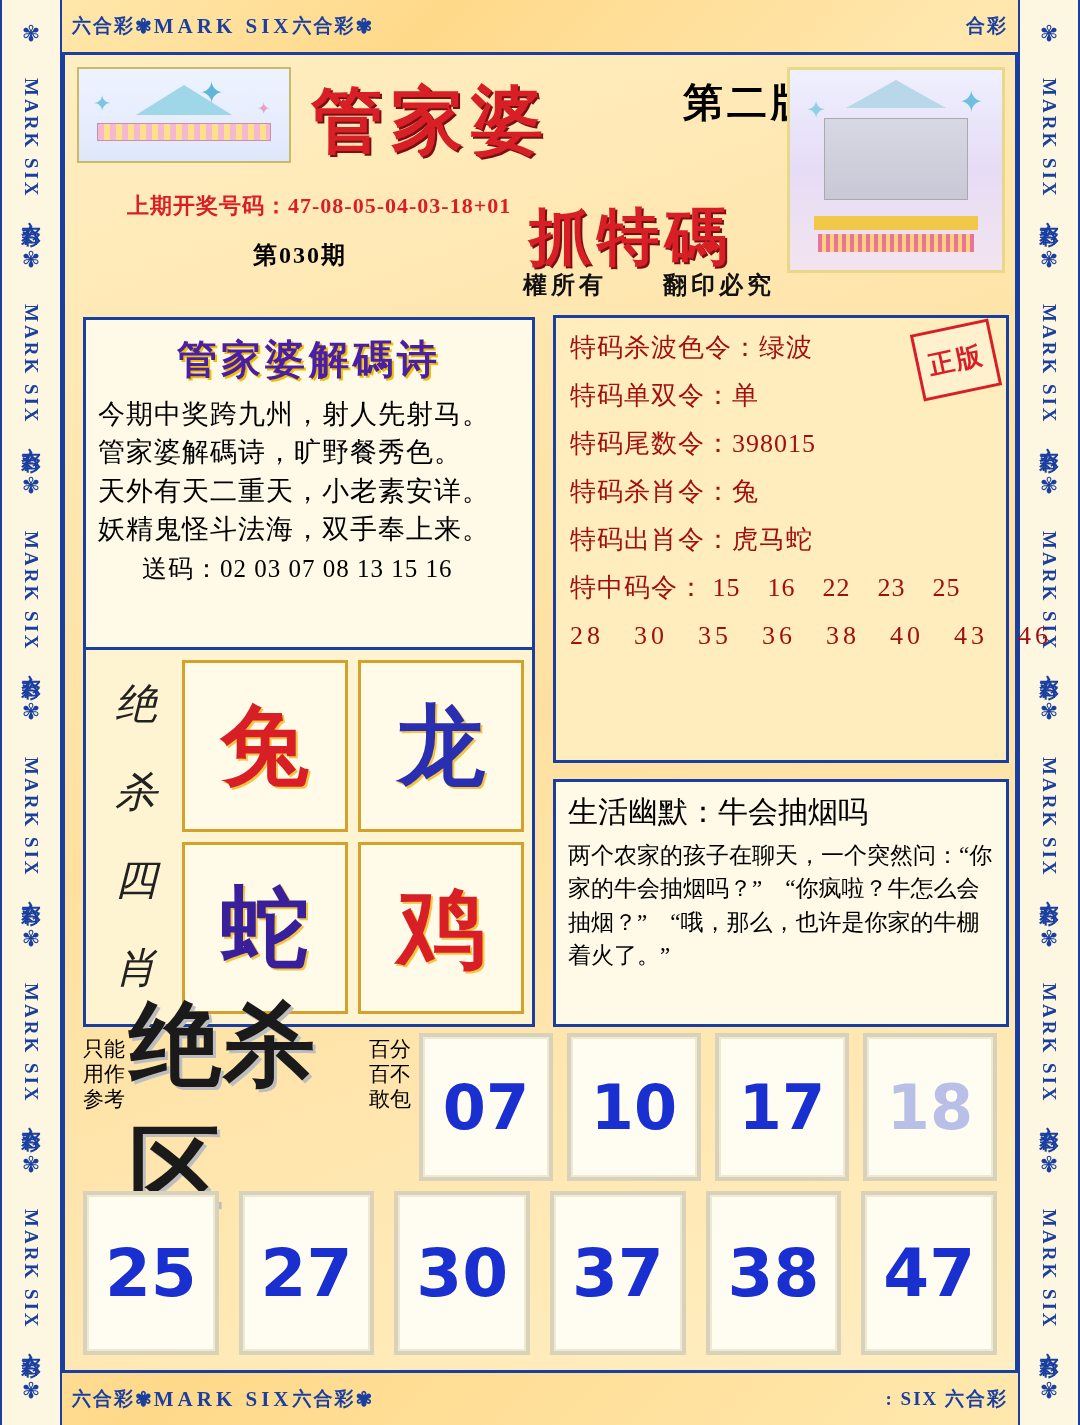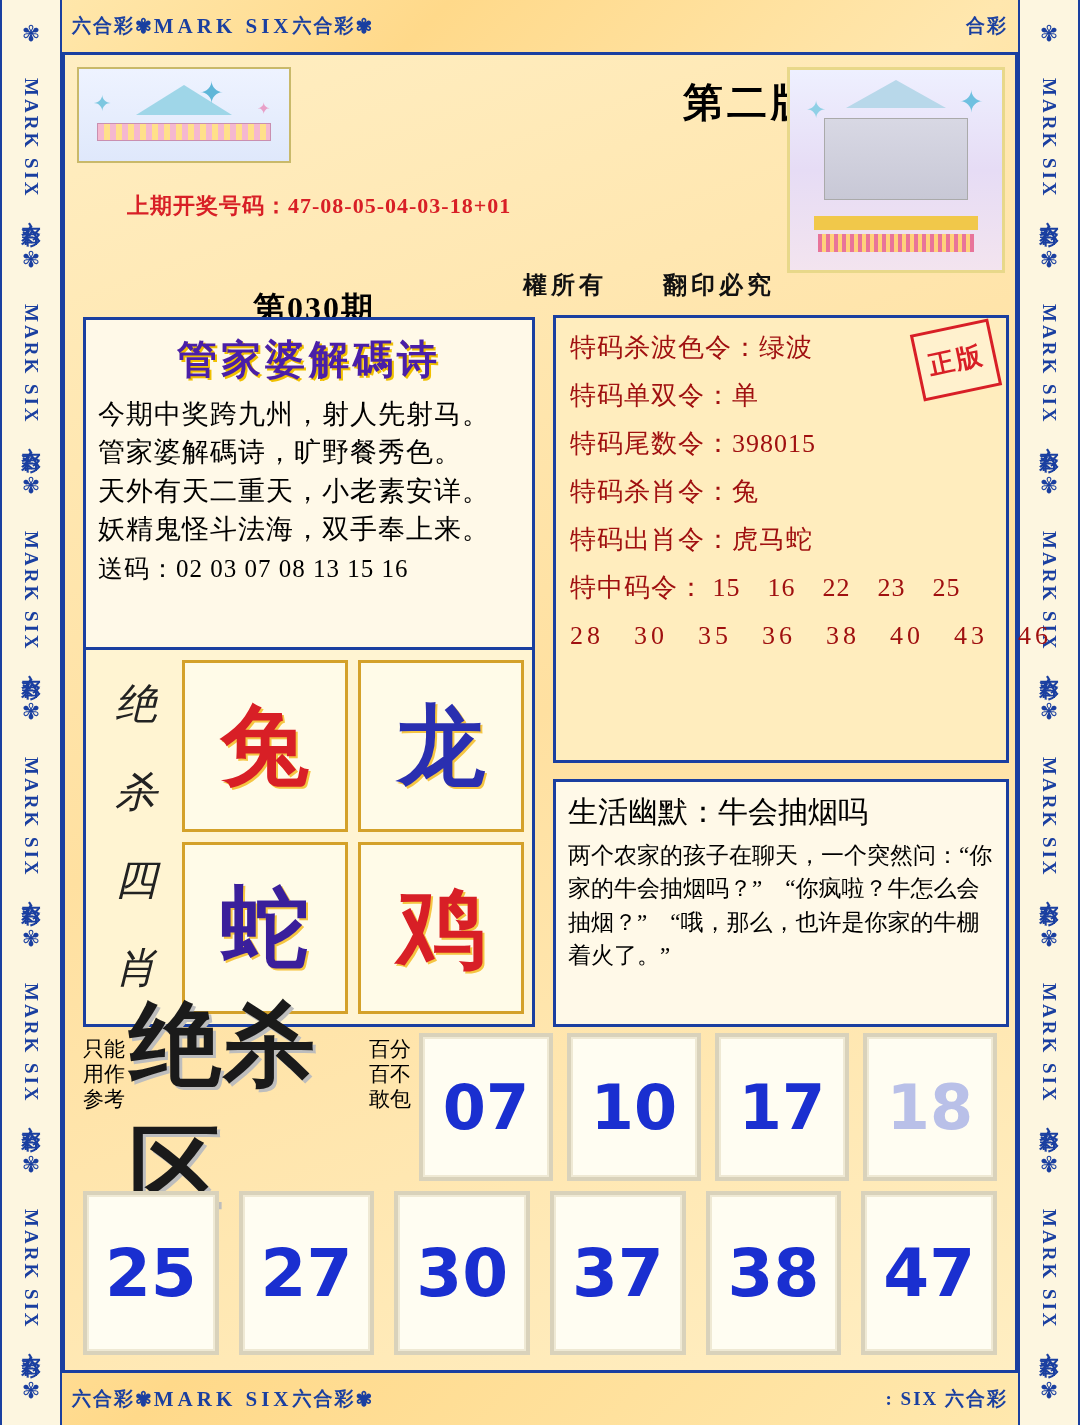--- a/index.html
+++ b/index.html
@@ -91,22 +91,22 @@
     font-family:"Liberation Serif",serif;
     font-size:40px;font-weight:bold;color:#000;letter-spacing:4px;
   }
   .prev-draw{
     position:absolute;left:56px;top:130px;
     font-size:22px;font-weight:bold;color:#d81f26;
     font-family:"Liberation Serif",serif;letter-spacing:1px;
   }
   .issue{
     position:absolute;left:182px;top:178px;
-    font-size:32px;font-weight:bold;color:#000;
-    font-family:"Liberation Serif",serif;letter-spacing:2px;margin-top:48px;
+    font-size:24px;font-weight:bold;color:#000;
+    font-family:"Liberation Serif",serif;letter-spacing:2px;
   }
   .catch{
     position:absolute;left:458px;top:134px;
     font-family:"DejaVu Serif","Liberation Serif",serif;
     font-size:62px;font-weight:bold;color:#d81f26;letter-spacing:6px;
     text-shadow:2px 2px 0 #7a0f12;
   }
   .copyright{
     position:absolute;left:452px;top:208px;
     font-size:24px;font-weight:bold;color:#111;letter-spacing:4px;
@@ -153,21 +153,21 @@
     text-shadow:2px 2px 0 #f0c000;
     margin:2px 0 8px;
   }
   .poem-line{
     font-family:"Liberation Serif",serif;
     font-size:27px;color:#000;letter-spacing:1px;line-height:1.42;
     white-space:nowrap;
   }
   .poem-send{
     font-family:"Liberation Serif",serif;
-    font-size:25px;color:#000;letter-spacing:1px;margin-top:4px;white-space:nowrap;
+    font-size:25px;color:#000;letter-spacing:1px;margin-top:4px;white-space:nowrap;margin-left:44px;
   }
 
   .right-panel{
     position:absolute;left:482px;top:-2px;width:456px;height:448px;
     background:#ffedbe;border:3px solid #1a3fa0;box-sizing:border-box;
     padding:12px 14px;
   }
   .rp-line{
     font-family:"Liberation Serif",serif;
     font-size:26px;color:#a01010;letter-spacing:1px;margin-bottom:13px;white-space:nowrap;
@@ -331,23 +331,25 @@
     <div class="header">
 
       <div class="logo-box">
         <div class="tri"></div>
         <div class="base"></div>
         <div class="star s1">✦</div>
         <div class="star s2">✦</div>
         <div class="star s3">✦</div>
       </div>
 
+      <div class="brand">管家婆</div>
       <div class="edition">第二版</div>
       <div class="prev-draw">上期开奖号码：47-08-05-04-03-18+01</div>
       <div class="issue">第030期</div>
+      <div class="catch">抓特碼</div>
       <div class="copyright">權所有　　翻印必究</div>
 
       <div class="logo-box2">
         <div class="tri"></div>
         <div class="plate"></div>
         <div class="band"></div>
         <div class="fringe"></div>
         <div class="star t1">✦</div>
         <div class="star t2">✦</div>
       </div>

